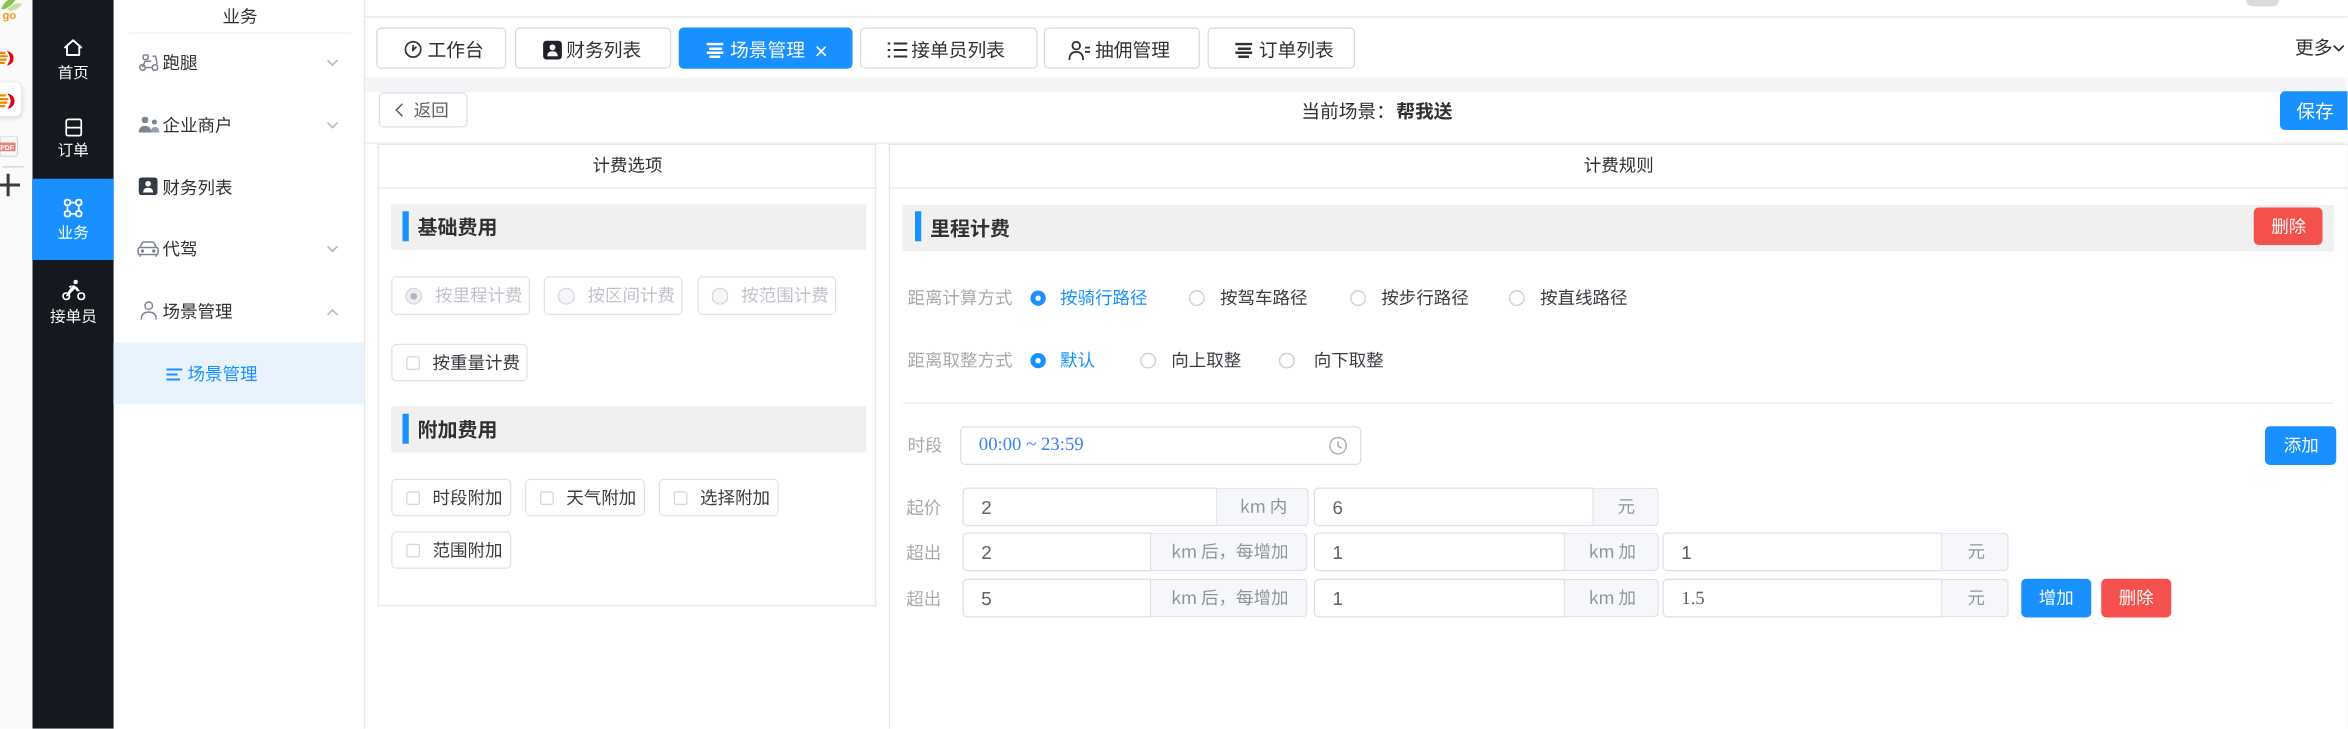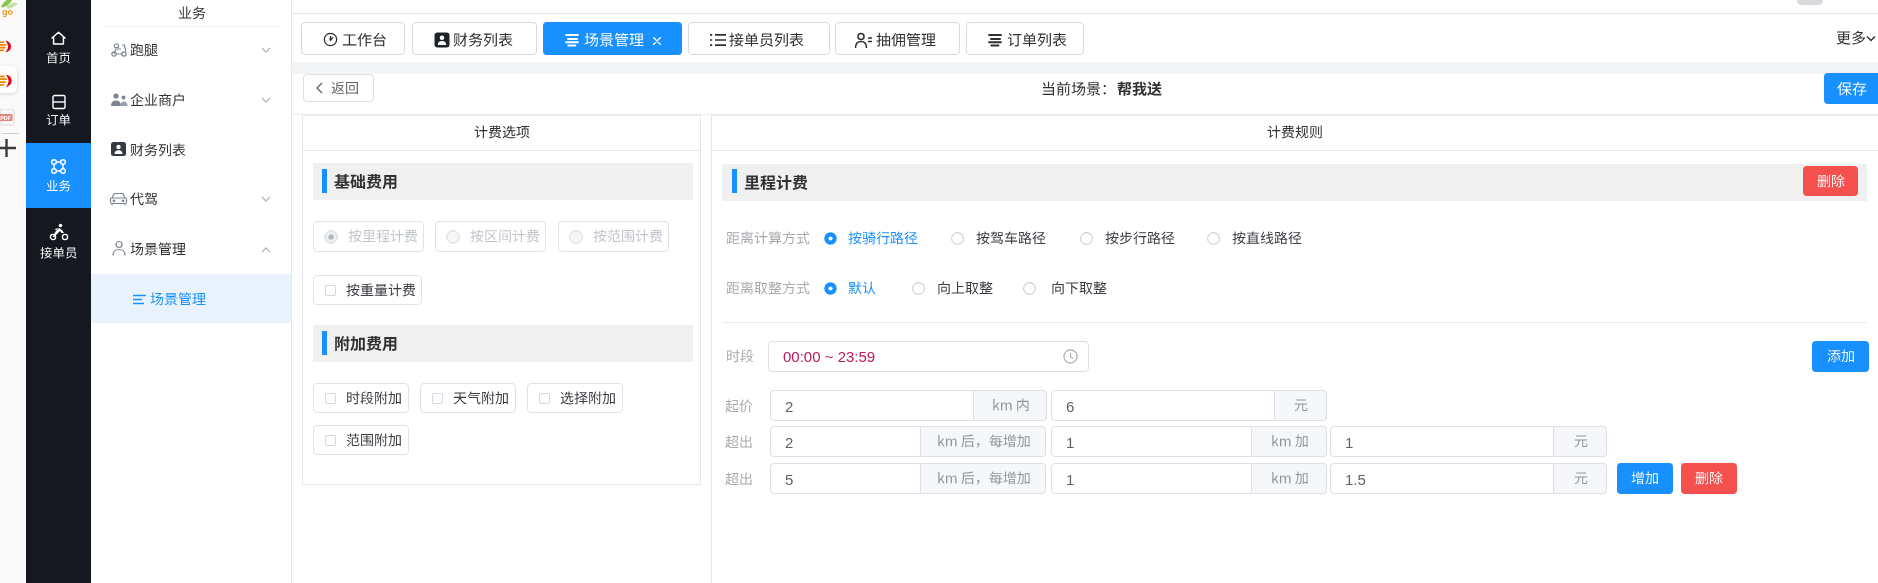--- a/index.html
+++ b/index.html
@@ -363,21 +363,21 @@
       <circle cx="6.5" cy="6.5" r="5.9" fill="#fff" stroke="#ccd0d7" stroke-width="1.1"></circle>
     </svg>
 <svg style="position:absolute;left:1051.0px;top:276.8px;overflow:visible" width="56.0" height="20.7" viewBox="0 -16.2 56.0 20.7">
       <path fill="#3a3d42" d="M6.1 -11.8C5.9 -11.1 5.6 -10.1 5.2 -9.3H1.4V1.1H2.4V-8.3H11.6V-0.3C11.6 -0 11.6 0.1 11.3 0.1C11 0.1 10 0.1 9 0C9.2 0.3 9.3 0.8 9.4 1.1C10.7 1.1 11.5 1.1 12 0.9C12.5 0.8 12.7 0.4 12.7 -0.3V-9.3H6.4C6.7 -10 7.1 -10.8 7.4 -11.6ZM5.2 -5.5H8.8V-2.8H5.2ZM4.3 -6.5V-0.8H5.2V-1.8H9.7V-6.5Z M14.8 -10.7V-9.7H20.2V1.1H21.3V-6.3C22.9 -5.4 24.8 -4.3 25.7 -3.5L26.5 -4.5C25.4 -5.3 23.1 -6.6 21.5 -7.4L21.3 -7.2V-9.7H27.2V-10.7Z M39.9 -9.2C39.6 -7.1 39 -5.3 38.2 -3.8C37.5 -5.3 37 -7.2 36.7 -9.2ZM35.1 -10.2V-9.2H35.8C36.2 -6.7 36.8 -4.5 37.6 -2.7C36.8 -1.4 35.8 -0.4 34.7 0.3C34.9 0.5 35.2 0.9 35.4 1.1C36.4 0.4 37.4 -0.5 38.2 -1.7C38.9 -0.6 39.7 0.3 40.8 1C41 0.8 41.3 0.4 41.5 0.2C40.4 -0.5 39.5 -1.5 38.8 -2.7C39.9 -4.6 40.6 -7 41 -10.1L40.4 -10.2L40.2 -10.2ZM28.5 -1.8 28.8 -0.8 33 -1.5V1.1H34V-1.7L35.3 -2L35.2 -2.9L34 -2.7V-10.2H35V-11.1H28.7V-10.2H29.6V-2ZM30.6 -10.2H33V-8.2H30.6ZM30.6 -7.3H33V-5.2H30.6ZM30.6 -4.3H33V-2.5L30.6 -2.1Z M45 -2.5V-0.2H42.7V0.7H55.4V-0.2H49.5V-1.3H53.5V-2.1H49.5V-3.2H54.5V-4.1H43.6V-3.2H48.5V-0.2H46V-2.5ZM43.2 -9.4V-6.9H45.3C44.6 -6.2 43.5 -5.4 42.5 -5.1C42.8 -4.9 43 -4.6 43.2 -4.4C44 -4.8 44.9 -5.5 45.6 -6.2V-4.5H46.5V-6.3C47.2 -6 48 -5.4 48.4 -5.1L48.8 -5.7C48.4 -6.1 47.6 -6.6 46.9 -6.9L46.5 -6.4V-6.9H48.8V-9.4H46.5V-10.1H49.2V-10.9H46.5V-11.8H45.6V-10.9H42.8V-10.1H45.6V-9.4ZM44.1 -8.7H45.6V-7.6H44.1ZM46.5 -8.7H47.9V-7.6H46.5ZM51 -9.3H53.4C53.2 -8.5 52.8 -7.8 52.3 -7.2C51.7 -7.9 51.3 -8.6 51 -9.3ZM50.9 -11.8C50.6 -10.3 49.9 -9 48.9 -8.2C49.1 -8 49.5 -7.7 49.6 -7.5C49.9 -7.8 50.2 -8.1 50.5 -8.5C50.8 -7.8 51.2 -7.2 51.7 -6.6C50.9 -5.9 50 -5.5 48.9 -5.1C49.1 -4.9 49.4 -4.5 49.6 -4.3C50.6 -4.7 51.5 -5.2 52.3 -5.9C53 -5.2 53.8 -4.7 54.9 -4.3C55 -4.5 55.3 -4.9 55.5 -5.1C54.5 -5.4 53.6 -6 52.9 -6.5C53.6 -7.3 54.1 -8.2 54.4 -9.3H55.3V-10.2H51.4C51.6 -10.6 51.8 -11.1 51.9 -11.6Z"></path>
     </svg>
 <div style="position:absolute;left:722.0px;top:322.0px;width:1145.0px;height:1.0px;background:#e9ecf1"></div>
 <svg style="position:absolute;left:726.0px;top:344.8px;overflow:visible" width="28.0" height="20.7" viewBox="0 -16.2 28.0 20.7">
       <path fill="#a6a9ad" d="M6.6 -6.3C7.4 -5.2 8.3 -3.8 8.8 -2.9L9.7 -3.4C9.2 -4.3 8.3 -5.7 7.5 -6.8ZM4.5 -5.6V-2.4H2.1V-5.6ZM4.5 -6.6H2.1V-9.6H4.5ZM1.1 -10.6V-0.4H2.1V-1.5H5.5V-10.6ZM10.7 -11.7V-9H6.2V-7.9H10.7V-0.5C10.7 -0.2 10.6 -0.1 10.3 -0.1C10 -0.1 9 -0.1 7.9 -0.1C8 0.2 8.2 0.7 8.3 1C9.7 1 10.6 1 11.1 0.8C11.6 0.6 11.8 0.3 11.8 -0.5V-7.9H13.5V-9H11.8V-11.7Z M21.5 -11.2V-9.5C21.5 -8.5 21.3 -7.3 19.9 -6.4C20.1 -6.2 20.5 -5.9 20.7 -5.7C22.2 -6.7 22.5 -8.3 22.5 -9.5V-10.3H24.5V-7.7C24.5 -6.7 24.7 -6.4 25.6 -6.4C25.8 -6.4 26.4 -6.4 26.6 -6.4C26.9 -6.4 27.2 -6.4 27.4 -6.5C27.3 -6.7 27.3 -7 27.3 -7.3C27.1 -7.2 26.8 -7.2 26.6 -7.2C26.5 -7.2 25.8 -7.2 25.7 -7.2C25.5 -7.2 25.4 -7.3 25.4 -7.7V-11.2ZM20.5 -5.4V-4.5H21.6L21 -4.3C21.5 -3.2 22.1 -2.1 22.9 -1.3C21.9 -0.5 20.8 -0 19.5 0.3C19.7 0.5 19.9 0.9 20.1 1.2C21.4 0.8 22.6 0.2 23.6 -0.6C24.5 0.2 25.6 0.7 26.8 1.1C26.9 0.8 27.2 0.4 27.5 0.2C26.3 -0.1 25.2 -0.6 24.3 -1.3C25.3 -2.2 26 -3.5 26.4 -5.2L25.8 -5.4L25.6 -5.4ZM21.9 -4.5H25.2C24.8 -3.5 24.3 -2.6 23.6 -1.9C22.8 -2.6 22.3 -3.5 21.9 -4.5ZM15.7 -10.5V-2.4L14.5 -2.2L14.6 -1.2L15.7 -1.4V0.9H16.7V-1.5L20.1 -2.1L20 -3L16.7 -2.5V-4.5H19.8V-5.5H16.7V-7.4H19.8V-8.3H16.7V-9.9C17.9 -10.2 19.2 -10.6 20.2 -11.1L19.4 -11.8C18.5 -11.4 17 -10.8 15.7 -10.5Z"></path>
     </svg>
 <div style="position:absolute;left:768.0px;top:341.0px;width:321.0px;height:31.0px;background:#fff;border:1px solid #dcdfe6;border-radius:4px"></div>
-<div style="position:absolute;left:783.0px;top:348.0px;font-size:15.0px;color:#be185d;font-weight:normal;letter-spacing:0;font-family:Liberation Sans, sans-serif;white-space:pre">00:00 ~ 23:59</div>
+<div style="position:absolute;left:783.0px;top:348.0px;font-size:15.0px;color:#3b82f6;font-weight:normal;letter-spacing:0;font-family:Liberation Serif, serif;white-space:pre">00:00 ~ 23:59</div>
 <svg style="position:absolute;left:1063px;top:348.5px" width="15" height="15" viewBox="0 0 15 15">
       <circle cx="7.5" cy="7.5" r="6.6" fill="none" stroke="#a8abb2" stroke-width="1.2"></circle>
       <path d="M7.5 4 V8 l2.8 1.6" fill="none" stroke="#a8abb2" stroke-width="1.2"></path>
     </svg>
 <div style="position:absolute;left:1812.0px;top:341.0px;width:57.0px;height:31.0px;background:#1890ff;border-radius:4px"></div>
 <svg style="position:absolute;left:1826.5px;top:345.3px;overflow:visible" width="28.0" height="20.7" viewBox="0 -16.2 28.0 20.7">
       <path fill="#ffffff" d="M5.7 -4C5.4 -3 4.8 -1.8 3.9 -1.1L4.7 -0.5C5.6 -1.3 6.2 -2.6 6.5 -3.7ZM9 -3.6C9.4 -2.6 9.8 -1.4 9.9 -0.6L10.8 -0.9C10.6 -1.7 10.2 -2.9 9.8 -3.8ZM10.7 -3.9C11.5 -2.9 12.4 -1.4 12.7 -0.4L13.6 -0.9C13.2 -1.8 12.4 -3.3 11.6 -4.3ZM7.5 -5.6V-0C7.5 0.1 7.4 0.2 7.2 0.2C7 0.2 6.4 0.2 5.7 0.2C5.9 0.5 6 0.8 6 1.1C7 1.1 7.6 1.1 8 1C8.3 0.8 8.4 0.5 8.4 -0V-5.6ZM1.2 -10.9C2 -10.5 3 -9.8 3.4 -9.3L4.1 -10.2C3.6 -10.7 2.6 -11.3 1.8 -11.6ZM0.5 -7.1C1.4 -6.7 2.4 -6.1 2.9 -5.7L3.5 -6.5C3 -7 2 -7.5 1.1 -7.9ZM0.8 0.4 1.8 0.9C2.4 -0.3 3.1 -1.9 3.6 -3.3L2.8 -3.9C2.2 -2.4 1.4 -0.7 0.8 0.4ZM4.6 -11V-10H7.7C7.5 -9.3 7.3 -8.7 7 -8.1H3.9V-7.1H6.5C5.8 -6 4.9 -5 3.6 -4.4C3.8 -4.2 4.1 -3.8 4.2 -3.6C5.8 -4.4 6.9 -5.6 7.7 -7.1H9.5C10.2 -5.7 11.6 -4.4 12.9 -3.8C13.1 -4 13.4 -4.4 13.6 -4.6C12.4 -5.1 11.3 -6 10.6 -7.1H13.4V-8.1H8.2C8.4 -8.7 8.6 -9.3 8.8 -10H12.9V-11Z M22 -10V0.9H23V-0.1H25.7V0.8H26.8V-10ZM23 -1.1V-9H25.7V-1.1ZM16.7 -11.6 16.7 -9.1H14.7V-8.1H16.7C16.6 -4.5 16.2 -1.4 14.4 0.4C14.7 0.6 15 0.9 15.2 1.1C17.1 -0.9 17.6 -4.3 17.7 -8.1H19.8C19.7 -2.7 19.6 -0.8 19.3 -0.4C19.2 -0.2 19 -0.1 18.8 -0.1C18.6 -0.1 18 -0.1 17.3 -0.2C17.5 0.1 17.6 0.5 17.6 0.9C18.3 0.9 18.9 0.9 19.3 0.9C19.7 0.8 20 0.7 20.2 0.3C20.6 -0.3 20.7 -2.3 20.9 -8.6C20.9 -8.7 20.9 -9.1 20.9 -9.1H17.7L17.8 -11.6Z"></path>
     </svg>
 <svg style="position:absolute;left:725.0px;top:394.8px;overflow:visible" width="28.0" height="20.7" viewBox="0 -16.2 28.0 20.7">
       <path fill="#a6a9ad" d="M1.4 -5.4C1.3 -2.9 1.2 -0.7 0.4 0.7C0.6 0.9 1.1 1.1 1.3 1.2C1.7 0.5 1.9 -0.5 2.1 -1.6C3.1 0.3 4.8 0.8 7.8 0.8H13.2C13.2 0.4 13.4 -0 13.6 -0.3C12.7 -0.2 8.4 -0.2 7.8 -0.3C6.4 -0.3 5.4 -0.4 4.6 -0.7V-3.5H6.9V-4.4H4.6V-6.5H7V-7.5H4.4V-9.2H6.7V-10.2H4.4V-11.7H3.4V-10.2H1V-9.2H3.4V-7.5H0.7V-6.5H3.6V-1.2C3 -1.7 2.6 -2.4 2.3 -3.4C2.3 -4 2.4 -4.7 2.4 -5.3ZM7.7 -7.2V-2.6C7.7 -1.5 8.1 -1.1 9.4 -1.1C9.7 -1.1 11.5 -1.1 11.8 -1.1C13 -1.1 13.3 -1.7 13.5 -3.7C13.2 -3.7 12.8 -3.9 12.5 -4.1C12.5 -2.4 12.4 -2.1 11.8 -2.1C11.3 -2.1 9.8 -2.1 9.5 -2.1C8.8 -2.1 8.7 -2.2 8.7 -2.6V-6.3H11.7V-5.9H12.7V-11.1H7.5V-10.2H11.7V-7.2Z M24.1 -6.3V1.1H25.2V-6.3ZM20.2 -6.3V-4.4C20.2 -3.1 20 -0.9 18 0.5C18.2 0.7 18.6 1 18.7 1.2C21 -0.4 21.2 -2.8 21.2 -4.4V-6.3ZM22.4 -11.8C21.7 -10 20.1 -7.9 17.6 -6.5C17.8 -6.3 18.1 -5.9 18.3 -5.7C20.3 -6.9 21.7 -8.4 22.7 -10C23.8 -8.3 25.3 -6.8 26.9 -5.9C27 -6.1 27.3 -6.5 27.6 -6.7C25.9 -7.6 24.2 -9.3 23.2 -11L23.5 -11.6ZM17.8 -11.7C17 -9.6 15.8 -7.5 14.5 -6.2C14.7 -5.9 15 -5.4 15.1 -5.1C15.5 -5.6 15.9 -6.1 16.3 -6.7V1.1H17.4V-8.4C17.9 -9.4 18.4 -10.4 18.8 -11.5Z"></path>
@@ -424,21 +424,21 @@
 <svg style="position:absolute;left:936.6px;top:467.3px;overflow:visible" width="93.8" height="20.7" viewBox="0 -16.2 93.8 20.7">
       <path fill="#909399" d="M1.3 0H2.5V-2L4 -3.7L6.2 0H7.6L4.7 -4.5L7.3 -7.6H5.8L2.6 -3.6H2.5V-11.1H1.3Z M9 0H10.3V-5.5C11 -6.3 11.6 -6.7 12.2 -6.7C13.2 -6.7 13.6 -6.1 13.6 -4.6V0H14.9V-5.5C15.6 -6.3 16.2 -6.7 16.8 -6.7C17.8 -6.7 18.2 -6.1 18.2 -4.6V0H19.5V-4.8C19.5 -6.7 18.8 -7.8 17.2 -7.8C16.3 -7.8 15.5 -7.2 14.7 -6.3C14.4 -7.2 13.8 -7.8 12.6 -7.8C11.7 -7.8 10.9 -7.2 10.2 -6.5H10.2L10.1 -7.6H9Z M25.9 -10.5V-6.9C25.9 -4.7 25.8 -1.7 24.3 0.4C24.5 0.6 25 0.9 25.2 1.1C26.8 -1.1 27 -4.5 27 -6.9H37.2V-7.9H27V-9.6C30.2 -9.8 33.8 -10.2 36.2 -10.8L35.3 -11.6C33.2 -11.1 29.3 -10.7 25.9 -10.5ZM28.2 -4.9V1.1H29.2V0.4H35.1V1.1H36.2V-4.9ZM29.2 -0.6V-3.9H35.1V-0.6Z M40 1.5C41.5 1 42.4 -0.2 42.4 -1.7C42.4 -2.7 42 -3.3 41.3 -3.3C40.7 -3.3 40.2 -2.9 40.2 -2.3C40.2 -1.6 40.7 -1.3 41.2 -1.3L41.5 -1.3C41.4 -0.4 40.8 0.3 39.7 0.8Z M57.3 -6.4C58.2 -6 59.2 -5.3 59.8 -4.8H55.6L55.9 -7H62.3L62.2 -4.8H59.9L60.5 -5.4C59.9 -6 58.8 -6.6 57.9 -7ZM52.4 -4.9V-3.9H54.4C54.2 -2.7 54.1 -1.6 53.9 -0.7H54.4L61.9 -0.7C61.8 -0.3 61.7 -0 61.6 0.1C61.5 0.3 61.4 0.3 61.1 0.3C60.8 0.3 60.2 0.3 59.5 0.2C59.6 0.5 59.7 0.8 59.8 1.1C60.4 1.1 61.2 1.1 61.6 1.1C62 1.1 62.3 1 62.6 0.6C62.7 0.4 62.8 -0 63 -0.7H64.8V-1.7H63.1C63.1 -2.3 63.2 -3 63.2 -3.9H65.3V-4.9H63.3L63.4 -7.5C63.4 -7.6 63.4 -8 63.4 -8H55C54.9 -7 54.7 -6 54.6 -4.9ZM62 -1.7H59.7L60.2 -2.2C59.6 -2.7 58.5 -3.5 57.6 -3.9H62.2C62.2 -3 62.1 -2.2 62 -1.7ZM56.9 -3.3C57.8 -2.9 58.9 -2.2 59.5 -1.7H55.1L55.5 -3.9H57.5ZM55.6 -11.8C54.9 -10.1 53.7 -8.3 52.4 -7.1C52.6 -7 53.1 -6.7 53.3 -6.5C54.1 -7.3 54.9 -8.3 55.5 -9.4H64.8V-10.3H56.1C56.3 -10.7 56.5 -11.1 56.7 -11.5Z M72.4 -8.3C72.8 -7.7 73.2 -6.9 73.3 -6.3L73.9 -6.6C73.8 -7.1 73.4 -8 73 -8.6ZM76.6 -8.6C76.4 -8 75.9 -7.1 75.5 -6.5L76 -6.3C76.4 -6.8 76.9 -7.6 77.3 -8.3ZM66.4 -1.8 66.7 -0.8C67.9 -1.2 69.3 -1.8 70.7 -2.3L70.5 -3.3L69.1 -2.7V-7.4H70.5V-8.3H69.1V-11.6H68.1V-8.3H66.6V-7.4H68.1V-2.4ZM72 -11.4C72.4 -10.8 72.8 -10.2 73 -9.7L73.9 -10.2C73.7 -10.6 73.3 -11.3 72.9 -11.7ZM71 -9.7V-5.1H78.5V-9.7H76.6C77 -10.2 77.4 -10.8 77.8 -11.4L76.7 -11.8C76.4 -11.2 75.9 -10.3 75.5 -9.7ZM71.9 -9H74.4V-5.8H71.9ZM75.2 -9H77.6V-5.8H75.2ZM72.7 -1.4H76.9V-0.4H72.7ZM72.7 -2.2V-3.4H76.9V-2.2ZM71.8 -4.2V1.1H72.7V0.4H76.9V1.1H77.9V-4.2Z M87.8 -10V0.9H88.8V-0.1H91.6V0.8H92.6V-10ZM88.8 -1.1V-9H91.6V-1.1ZM82.6 -11.6 82.5 -9.1H80.6V-8.1H82.5C82.4 -4.5 82 -1.4 80.2 0.4C80.5 0.6 80.9 0.9 81 1.1C82.9 -0.9 83.4 -4.3 83.5 -8.1H85.7C85.6 -2.7 85.4 -0.8 85.1 -0.4C85 -0.2 84.9 -0.1 84.7 -0.1C84.4 -0.1 83.8 -0.1 83.1 -0.2C83.3 0.1 83.4 0.5 83.5 0.9C84.1 0.9 84.7 0.9 85.1 0.9C85.5 0.8 85.8 0.7 86 0.3C86.5 -0.3 86.6 -2.3 86.7 -8.6C86.7 -8.7 86.7 -9.1 86.7 -9.1H83.6L83.6 -11.6Z"></path>
     </svg>
 <div style="position:absolute;left:1051.0px;top:463.0px;width:201.0px;height:31.0px;background:#fff;border:1px solid #dcdfe6;border-radius:4px 0 0 4px"></div>
 <div style="position:absolute;left:1066.0px;top:470.5px;font-size:15.0px;color:#606266;font-weight:normal;letter-spacing:0;font-family:'Liberation Sans',sans-serif;white-space:pre">1</div>
 <div style="position:absolute;left:1252.0px;top:463.0px;width:75.0px;height:31.0px;background:#f5f7fa;border:1px solid #dcdfe6;border-left:none;border-radius:0 4px 4px 0"></div>
 <svg style="position:absolute;left:1270.6px;top:467.3px;overflow:visible" width="37.8" height="20.7" viewBox="0 -16.2 37.8 20.7">
       <path fill="#909399" d="M1.3 0H2.5V-2L4 -3.7L6.2 0H7.6L4.7 -4.5L7.3 -7.6H5.8L2.6 -3.6H2.5V-11.1H1.3Z M9 0H10.3V-5.5C11 -6.3 11.6 -6.7 12.2 -6.7C13.2 -6.7 13.6 -6.1 13.6 -4.6V0H14.9V-5.5C15.6 -6.3 16.2 -6.7 16.8 -6.7C17.8 -6.7 18.2 -6.1 18.2 -4.6V0H19.5V-4.8C19.5 -6.7 18.8 -7.8 17.2 -7.8C16.3 -7.8 15.5 -7.2 14.7 -6.3C14.4 -7.2 13.8 -7.8 12.6 -7.8C11.7 -7.8 10.9 -7.2 10.2 -6.5H10.2L10.1 -7.6H9Z M31.8 -10V0.9H32.8V-0.1H35.6V0.8H36.6V-10ZM32.8 -1.1V-9H35.6V-1.1ZM26.6 -11.6 26.5 -9.1H24.6V-8.1H26.5C26.4 -4.5 26 -1.4 24.2 0.4C24.5 0.6 24.9 0.9 25 1.1C26.9 -0.9 27.4 -4.3 27.5 -8.1H29.7C29.6 -2.7 29.4 -0.8 29.1 -0.4C29 -0.2 28.9 -0.1 28.7 -0.1C28.4 -0.1 27.8 -0.1 27.1 -0.2C27.3 0.1 27.4 0.5 27.5 0.9C28.1 0.9 28.7 0.9 29.1 0.9C29.5 0.8 29.8 0.7 30 0.3C30.5 -0.3 30.6 -2.3 30.7 -8.6C30.7 -8.7 30.7 -9.1 30.7 -9.1H27.6L27.6 -11.6Z"></path>
     </svg>
 <div style="position:absolute;left:1330.0px;top:463.0px;width:224.0px;height:31.0px;background:#fff;border:1px solid #dcdfe6;border-radius:4px 0 0 4px"></div>
-<div style="position:absolute;left:1345.0px;top:470.5px;font-size:15.0px;color:#606266;font-weight:normal;letter-spacing:0;font-family:Liberation Sans, sans-serif;white-space:pre">1.5</div>
+<div style="position:absolute;left:1345.0px;top:470.5px;font-size:15.0px;color:#606266;font-weight:normal;letter-spacing:0;font-family:Liberation Serif, serif;white-space:pre">1.5</div>
 <div style="position:absolute;left:1554.0px;top:463.0px;width:53.0px;height:31.0px;background:#f5f7fa;border:1px solid #dcdfe6;border-left:none;border-radius:0 4px 4px 0"></div>
 <svg style="position:absolute;left:1573.5px;top:467.3px;overflow:visible" width="14.0" height="20.7" viewBox="0 -16.2 14.0 20.7">
       <path fill="#909399" d="M2.1 -10.7V-9.7H12V-10.7ZM0.8 -6.7V-5.7H4.4C4.2 -3.1 3.7 -0.9 0.7 0.3C0.9 0.5 1.2 0.8 1.3 1.1C4.6 -0.2 5.3 -2.7 5.5 -5.7H8.2V-0.7C8.2 0.5 8.5 0.9 9.8 0.9C10 0.9 11.5 0.9 11.8 0.9C13 0.9 13.3 0.2 13.4 -2.2C13.1 -2.3 12.7 -2.5 12.4 -2.7C12.4 -0.5 12.3 -0.1 11.7 -0.1C11.4 -0.1 10.1 -0.1 9.9 -0.1C9.3 -0.1 9.2 -0.2 9.2 -0.7V-5.7H13.2V-6.7Z"></path>
     </svg>
 <div style="position:absolute;left:1617.0px;top:463.0px;width:56.0px;height:31.0px;background:#1890ff;border-radius:4px"></div>
 <svg style="position:absolute;left:1631.0px;top:467.3px;overflow:visible" width="28.0" height="20.7" viewBox="0 -16.2 28.0 20.7">
       <path fill="#ffffff" d="M6.5 -8.3C6.9 -7.7 7.3 -6.9 7.5 -6.3L8.1 -6.6C8 -7.1 7.6 -8 7.1 -8.6ZM10.8 -8.6C10.5 -8 10 -7.1 9.7 -6.5L10.2 -6.3C10.6 -6.8 11.1 -7.6 11.5 -8.3ZM0.6 -1.8 0.9 -0.8C2 -1.2 3.5 -1.8 4.8 -2.3L4.6 -3.3L3.2 -2.7V-7.4H4.6V-8.3H3.2V-11.6H2.3V-8.3H0.7V-7.4H2.3V-2.4ZM6.2 -11.4C6.6 -10.8 7 -10.2 7.2 -9.7L8.1 -10.2C7.9 -10.6 7.5 -11.3 7.1 -11.7ZM5.2 -9.7V-5.1H12.7V-9.7H10.8C11.2 -10.2 11.6 -10.8 12 -11.4L10.9 -11.8C10.6 -11.2 10.1 -10.3 9.7 -9.7ZM6.1 -9H8.6V-5.8H6.1ZM9.4 -9H11.8V-5.8H9.4ZM6.9 -1.4H11V-0.4H6.9ZM6.9 -2.2V-3.4H11V-2.2ZM6 -4.2V1.1H6.9V0.4H11V1.1H12V-4.2Z M22 -10V0.9H23V-0.1H25.7V0.8H26.8V-10ZM23 -1.1V-9H25.7V-1.1ZM16.7 -11.6 16.7 -9.1H14.7V-8.1H16.7C16.6 -4.5 16.2 -1.4 14.4 0.4C14.7 0.6 15 0.9 15.2 1.1C17.1 -0.9 17.6 -4.3 17.7 -8.1H19.8C19.7 -2.7 19.6 -0.8 19.3 -0.4C19.2 -0.2 19 -0.1 18.8 -0.1C18.6 -0.1 18 -0.1 17.3 -0.2C17.5 0.1 17.6 0.5 17.6 0.9C18.3 0.9 18.9 0.9 19.3 0.9C19.7 0.8 20 0.7 20.2 0.3C20.6 -0.3 20.7 -2.3 20.9 -8.6C20.9 -8.7 20.9 -9.1 20.9 -9.1H17.7L17.8 -11.6Z"></path>
     </svg>
 <div style="position:absolute;left:1681.0px;top:463.0px;width:56.0px;height:31.0px;background:#f4514e;border-radius:4px"></div>
 <svg style="position:absolute;left:1695.0px;top:467.3px;overflow:visible" width="28.0" height="20.7" viewBox="0 -16.2 28.0 20.7">

